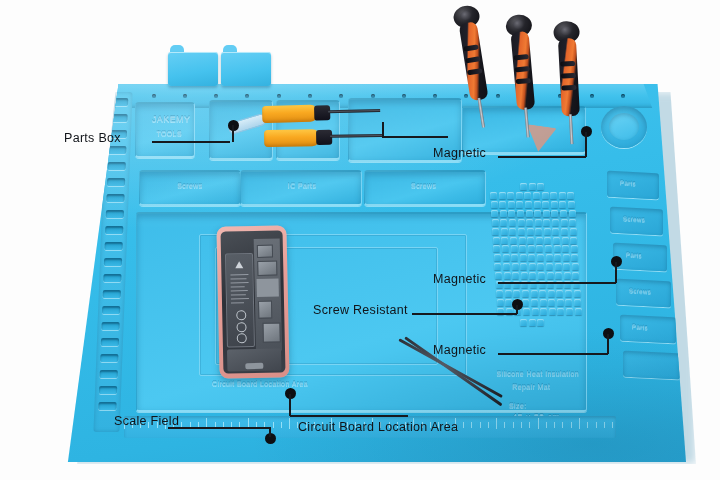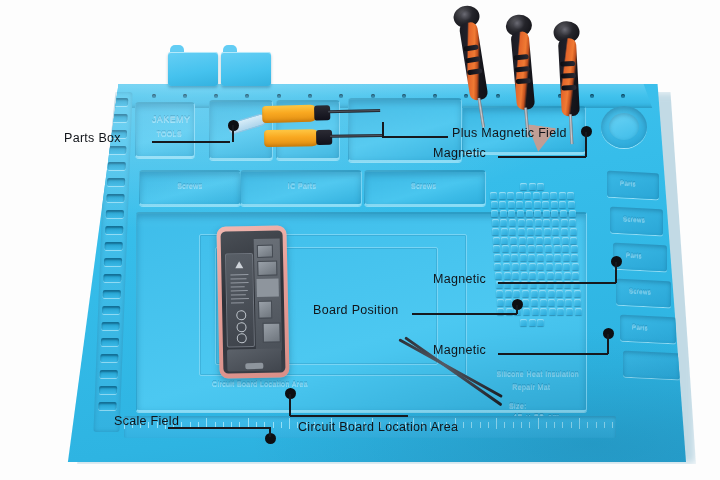--- a/index.html
+++ b/index.html
@@ -646,35 +646,34 @@
       <div class="lower"></div>
       <div class="conn" style="left:22px;top:132px;width:18px;height:6px;border-radius:2px;"></div>
     </div>
   </div>
 
   <div class="callout-label" style="left:64px;top:131px;">Parts Box</div>
   <div class="callout-line" style="left:152px;top:141px;width:78px;"></div>
   <div class="callout-dot" style="left:228px;top:120px;"></div>
   <div class="callout-line v" style="left:232px;top:125px;height:17px;"></div>
 
-  <div class="callout-label" style="left:452px;top:126px;">Plus Magnetic Field</div>
   <div class="callout-line" style="left:382px;top:136px;width:66px;"></div>
   <div class="callout-line v" style="left:382px;top:122px;height:15px;"></div>
 
   <div class="callout-label" style="left:433px;top:146px;">Magnetic</div>
   <div class="callout-line" style="left:498px;top:156px;width:88px;"></div>
   <div class="callout-dot" style="left:581px;top:126px;"></div>
   <div class="callout-line v" style="left:585px;top:132px;height:25px;"></div>
 
   <div class="callout-label" style="left:433px;top:272px;">Magnetic</div>
   <div class="callout-line" style="left:498px;top:282px;width:118px;"></div>
   <div class="callout-dot" style="left:611px;top:256px;"></div>
   <div class="callout-line v" style="left:615px;top:262px;height:21px;"></div>
 
-  <div class="callout-label" style="left:313px;top:303px;">Board Position</div>
+  <div class="callout-label" style="left:313px;top:303px;">Screw Resistant</div>
   <div class="callout-line" style="left:412px;top:313px;width:105px;"></div>
   <div class="callout-dot" style="left:512px;top:299px;"></div>
   <div class="callout-line v" style="left:516px;top:305px;height:9px;"></div>
 
   <div class="callout-label" style="left:433px;top:343px;">Magnetic</div>
   <div class="callout-line" style="left:498px;top:353px;width:110px;"></div>
   <div class="callout-dot" style="left:603px;top:328px;"></div>
   <div class="callout-line v" style="left:607px;top:334px;height:20px;"></div>
 
   <div class="callout-label" style="left:114px;top:414px;">Scale Field</div>

